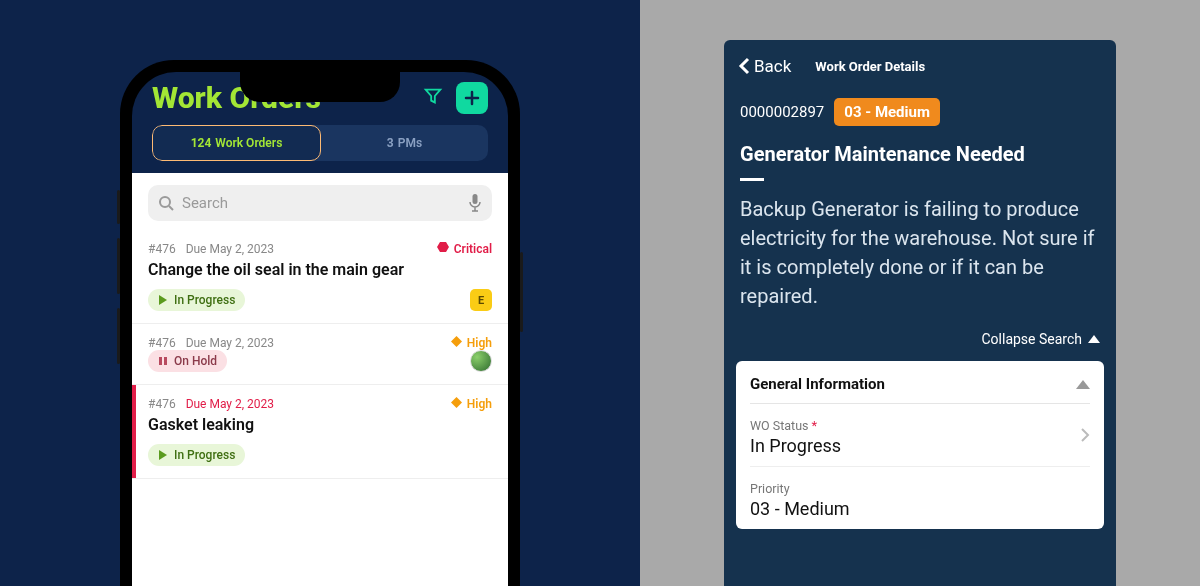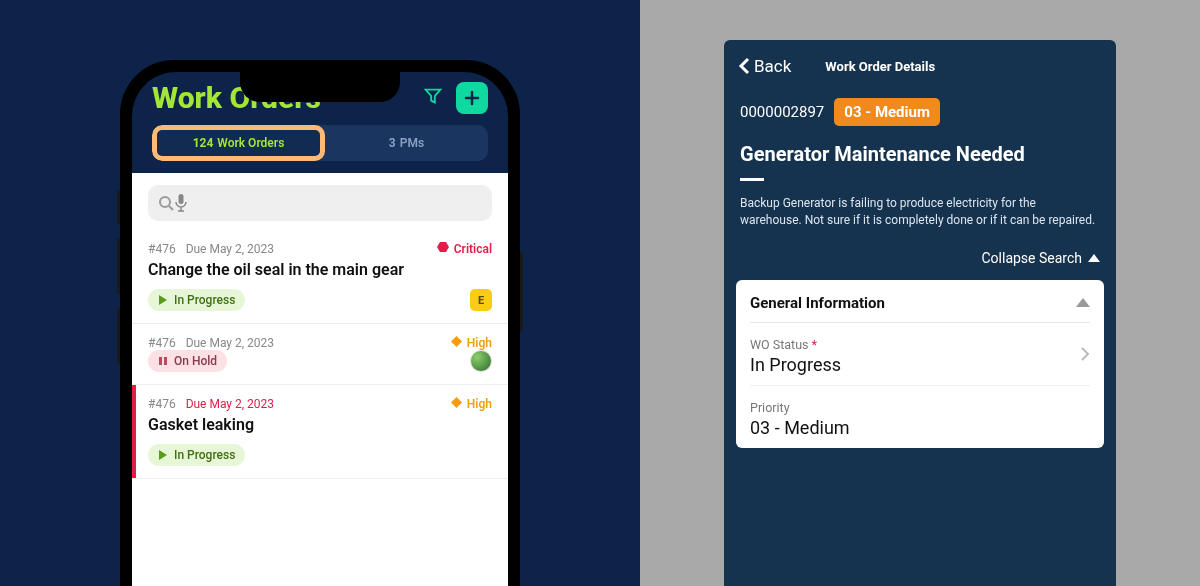--- a/index.html
+++ b/index.html
@@ -22,21 +22,21 @@
   .sb-icons svg { display: block; }
 
   .header { padding: 8px 20px 10px 20px; display: flex; align-items: center; justify-content: space-between; }
   .title { color: #a3e635; font-size: 30px; font-weight: 800; }
   .header-actions { display: flex; align-items: center; gap: 12px; }
   .filter-icon { color: #10d9a0; }
   .add-btn { width: 32px; height: 32px; border-radius: 8px; background: #10d9a0; color: #0d234a; display: flex; align-items: center; justify-content: center; font-size: 22px; font-weight: 700; }
 
   .tabs { margin: 0 20px; height: 36px; background: #1a3560; border-radius: 10px; display: flex; overflow: hidden; font-size: 12px; }
   .tab { flex: 1; display: flex; align-items: center; justify-content: center; color: #8aa0c2; }
-  .tab.active { background: #122b52; color: #a3e635; border: 5px solid #fdba74; border-radius: 10px; }
+  .tab.active { background: #122b52; color: #a3e635; border: 1px solid #fdba74; border-radius: 10px; }
   .tab .cnt { font-weight: 700; }
   .tab .lbl { margin-left: 4px; font-weight: 600; }
 
   .list-area { margin-top: 12px; background: #fff; border-top-left-radius: 0; border-top-right-radius: 0; height: 500px; }
 
   .search-wrap { padding: 12px 16px 8px; }
   .search { height: 36px; background: #efefef; border-radius: 10px; display: flex; align-items: center; padding: 0 10px; color: #9a9a9a; }
   .search svg { flex: 0 0 auto; }
   .search input { flex: 1; border: none; background: transparent; outline: none; font-size: 15px; color: #666; margin: 0 8px; }
   .search input::placeholder { color: #9a9a9a; }
@@ -54,29 +54,29 @@
   .chip { display: inline-flex; align-items: center; gap: 6px; padding: 4px 10px; border-radius: 14px; font-size: 12px; font-weight: 500; }
   .chip.inprog { background: #e8f6d8; color: #3f6f12; }
   .chip.onhold { background: #fbe0e4; color: #8b3a4a; }
   .chip svg { width: 10px; height: 10px; }
   .assignee-badge { width: 22px; height: 22px; border-radius: 5px; background: #facc15; color: #5a4a00; display: flex; align-items: center; justify-content: center; font-size: 11px; font-weight: 700; }
   .avatar { width: 22px; height: 22px; border-radius: 50%; background: radial-gradient(circle at 30% 30%, #8bcf6b, #2e6b2e); border: 1px solid #ddd; }
   .red-bar { position: absolute; left: 0; top: 0; bottom: 0; width: 4px; background: #e11d48; }
 
   
   .detail { margin-top: 40px; width: 392px; background: #15324e; border-radius: 6px; overflow: hidden; height: 560px; color: #fff; }
-  .d-header { display: flex; align-items: center; padding: 16px 14px; gap: 10px; }
+  .d-header { display: flex; align-items: center; padding: 16px 14px; }
   .d-back { display: flex; align-items: center; gap: 4px; font-size: 17px; cursor: pointer; }
   .d-title { flex: 1; text-align: left; font-size: 13px; font-weight: 700; margin-left: 24px; }
   .d-idrow { display: flex; align-items: center; gap: 10px; padding: 6px 16px 10px; }
   .d-id { font-size: 15px; }
   .d-prio { background: #f08a1d; color: #fff; font-weight: 700; padding: 5px 10px; border-radius: 5px; font-size: 15px; }
   .d-subject { font-size: 20px; font-weight: 700; padding: 6px 16px 12px; }
   .d-div { width: 24px; height: 3px; background: #fff; margin: 0 16px 14px; }
-  .d-desc { font-size: 12px; line-height: 1.45; padding: 0 16px 20px; color: #dbe5ee; }
+  .d-desc { font-size: 20px; line-height: 1.45; padding: 0 16px 20px; color: #dbe5ee; }
   .d-collapse { display: flex; align-items: center; justify-content: flex-end; gap: 6px; padding: 0 16px 10px; font-size: 14px; cursor: pointer; }
   .d-card { margin: 4px 12px 0; background: #fff; border-radius: 6px; color: #111; padding: 14px 14px 10px; }
   .d-card-head { display: flex; align-items: center; justify-content: space-between; font-weight: 700; font-size: 15px; padding-bottom: 10px; border-bottom: 1px solid #e5e5e5; }
   .field { padding: 14px 0 10px; border-bottom: 1px solid #eee; display: flex; flex-direction: column; gap: 2px; position: relative; }
   .field:last-child { border-bottom: none; padding-bottom: 0; }
   .field-label { font-size: 12.5px; color: #777; display: flex; align-items: center; gap: 3px; }
   .req { color: #e11d48; font-size: 13px; }
   .field-value { font-size: 18px; color: #111; }
   .field-chev { position: absolute; right: 0; top: 50%; transform: translateY(-40%); color: #999; }
 </style>
@@ -120,20 +120,21 @@
         </div>
       </div>
 
       <div class="list-area">
         <div class="search-wrap">
           <div class="search">
             <svg width="16" height="16" viewBox="0 0 16 16" fill="none" stroke="#9a9a9a" stroke-width="2">
                 <circle cx="7" cy="7" r="5"></circle>
                 <path d="M11 11 L15 15"></path>
               </svg>
+            <input type="text" placeholder="Search" style="">
             <svg width="14" height="18" viewBox="0 0 14 18" fill="#888">
                 <rect x="4.5" y="0" width="5" height="10" rx="2.5"></rect>
                 <path d="M2 8 A5 5 0 0 0 12 8 M7 13 V17 M4 17 H10" stroke="#888" stroke-width="1.5" fill="none"></path>
               </svg>
           </div>
         </div>
 
         <div id="cards-mount">
             <div class="card">
               <div class="row1">

